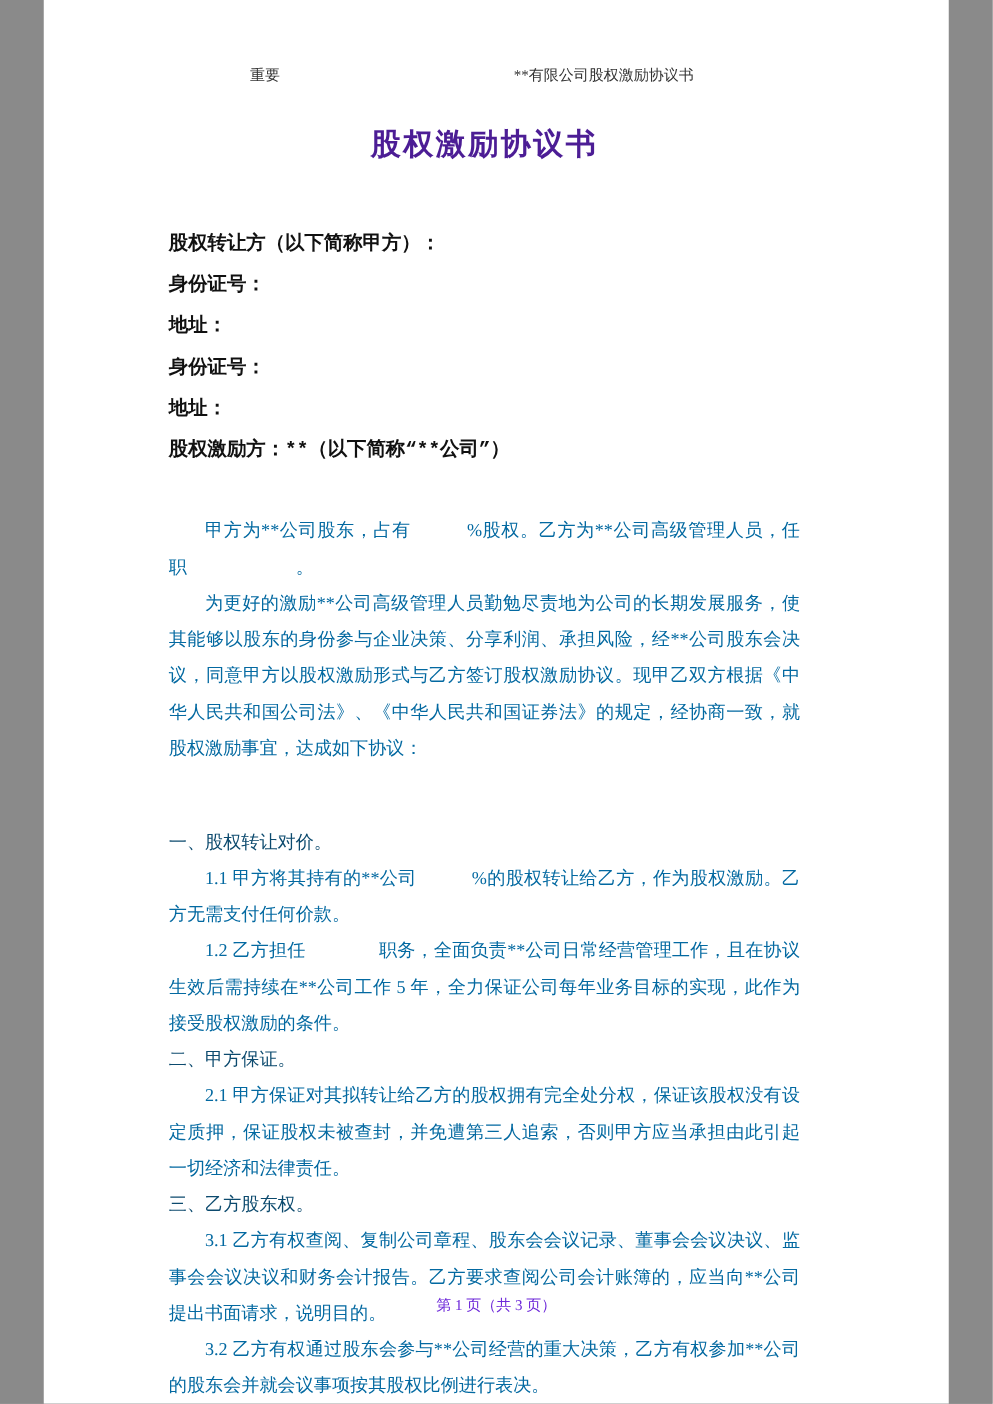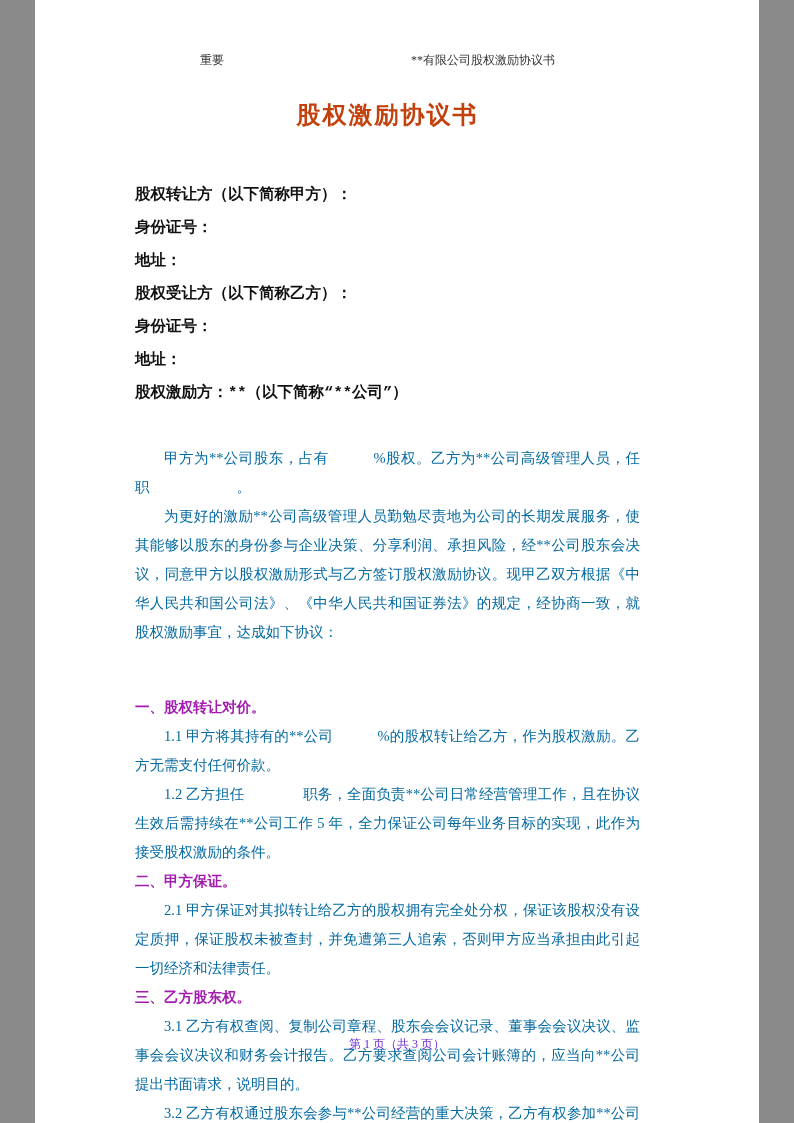--- a/index.html
+++ b/index.html
@@ -23,43 +23,43 @@
     padding-right: 85px;
     font-size: 12px;
     color: #333;
   }
   .doc-title {
     margin-top: 30px;
     text-align: center;
     font-size: 24px;
     font-weight: bold;
     letter-spacing: 2px;
-    color: #c2410c;
+    color: #4c1d95;
   }
   .parties {
     margin-top: 48px;
   }
   .parties p {
     font-size: 15.5px;
     font-weight: bold;
     line-height: 33px;
     color: #111;
     font-family: Liberation Mono, monospace;
   }
   .body-text p,
   .body-text h2 {
     font-size: 14.5px;
     line-height: 29px;
     text-align: justify;
     font-weight: normal;
     color: #0369a1;
   }
   .body-text h2 {
-    font-weight: bold;
-    color: #a21caf;
+    font-weight: normal;
+    color: #0c4a6e;
   }
   .indent { text-indent: 2em; }
   .preamble { margin-top: 34px; }
   .sections { margin-top: 46px; }
   .page-footer {
     position: absolute;
     left: 0;
     right: 0;
     top: 1036px;
     text-align: center;
@@ -76,21 +76,20 @@
     <span>重要</span>
     <span>**有限公司股权激励协议书</span>
   </div>
 
   <h1 class="doc-title">股权激励协议书</h1>
 
   <div class="parties">
     <p>股权转让方（以下简称甲方）：</p>
     <p>身份证号：</p>
     <p>地址：</p>
-    <p>股权受让方（以下简称乙方）：</p>
     <p>身份证号：</p>
     <p>地址：</p>
     <p>股权激励方：**（以下简称“**公司”）</p>
   </div>
 
   <div class="body-text preamble">
     <p class="indent">甲方为**公司股东，占有　　　%股权。乙方为**公司高级管理人员，任职　　　　　　。</p>
     <p class="indent">为更好的激励**公司高级管理人员勤勉尽责地为公司的长期发展服务，使其能够以股东的身份参与企业决策、分享利润、承担风险，经**公司股东会决议，同意甲方以股权激励形式与乙方签订股权激励协议。现甲乙双方根据《中华人民共和国公司法》、《中华人民共和国证券法》的规定，经协商一致，就股权激励事宜，达成如下协议：</p>
   </div>
 

